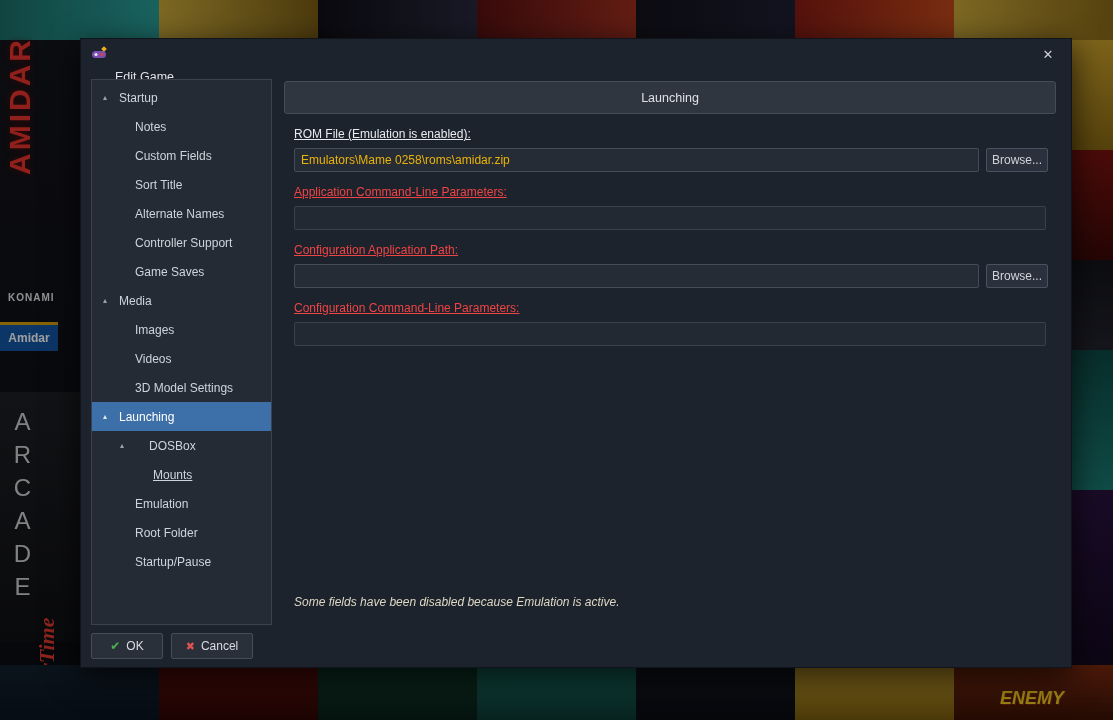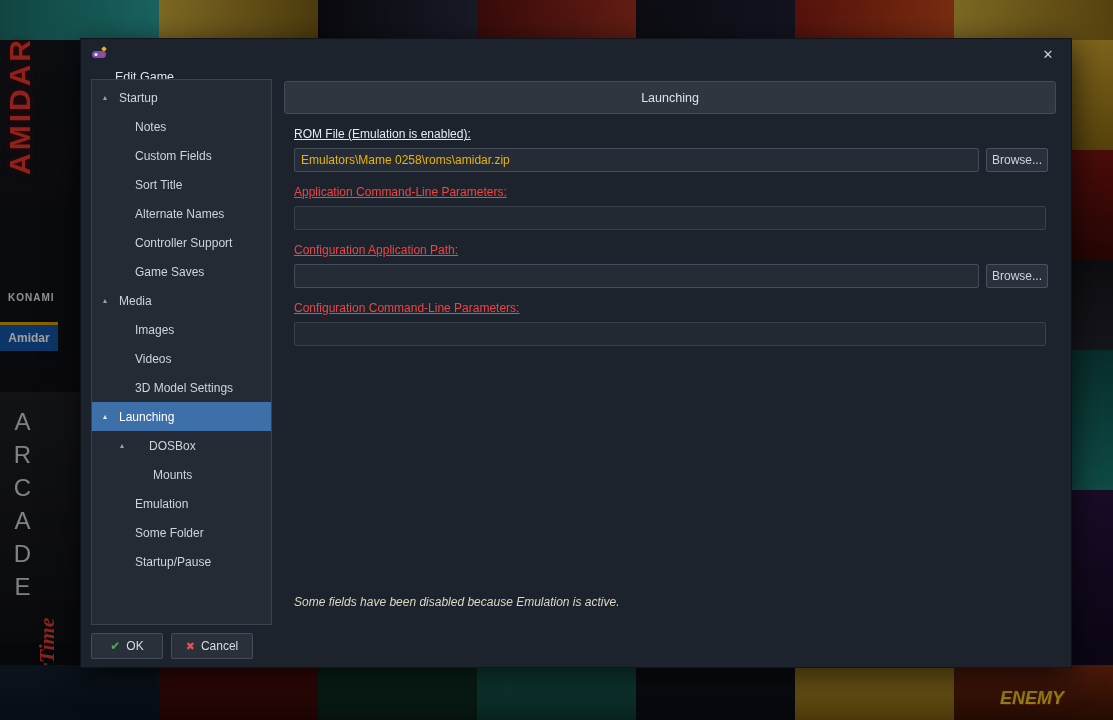--- a/index.html
+++ b/index.html
@@ -57,21 +57,21 @@
   
   .sidebar{
     position:absolute;left:10px;top:40px;width:181px;height:546px;
     background:#242b35;border:1px solid #3a424e;box-sizing:border-box;
     padding-top:3px;overflow:hidden;
   }
   .trow{position:relative;height:29px;display:flex;align-items:center;color:#ced4dc;}
   .trow .tlabel{white-space:nowrap;}
   .trow.lvl0 .tlabel{padding-left:27px;}
   .trow.lvl1 .tlabel{padding-left:43px;text-align:center;}
-  .trow.lvl2 .tlabel{padding-left:61px;}
+  .trow.lvl2 .tlabel{padding-left:61px;text-decoration:underline;}
   .arrow{position:absolute;font-size:8px;color:#98a1ad;top:50%;transform:translateY(-54%);}
   .lvl0 .arrow{left:11px;}
   .lvl1 .arrow{left:28px;}
   .trow.sel{background:#3d6fa8;color:#ffffff;}
   
   .panel-header{
     position:absolute;left:203px;top:42px;width:772px;height:33px;
     background:#2f3640;border:1px solid #434c58;border-radius:3px;box-sizing:border-box;
     display:flex;align-items:center;justify-content:center;
     font-size:12.5px;color:#dde1e7;
@@ -200,21 +200,21 @@
       <span class="arrow">▴</span>
       <span class="tlabel" style="padding-left:57px;">DOSBox</span>
     </div>
     <div class="trow lvl2">
       <span class="tlabel">Mounts</span>
     </div>
     <div class="trow lvl1">
       <span class="tlabel">Emulation</span>
     </div>
     <div class="trow lvl1">
-      <span class="tlabel">Some Folder</span>
+      <span class="tlabel">Root Folder</span>
     </div>
     <div class="trow lvl1">
       <span class="tlabel">Startup/Pause</span>
     </div>
   </div>
 
   <div class="panel-header">Launching</div>
 
   <div class="flabel" style="top:88px;">ROM File (Emulation is enabled):</div>
   <input class="tinput" style="top: 109px; width: 685px;" value="Emulators\Mame 0258\roms\amidar.zip">

